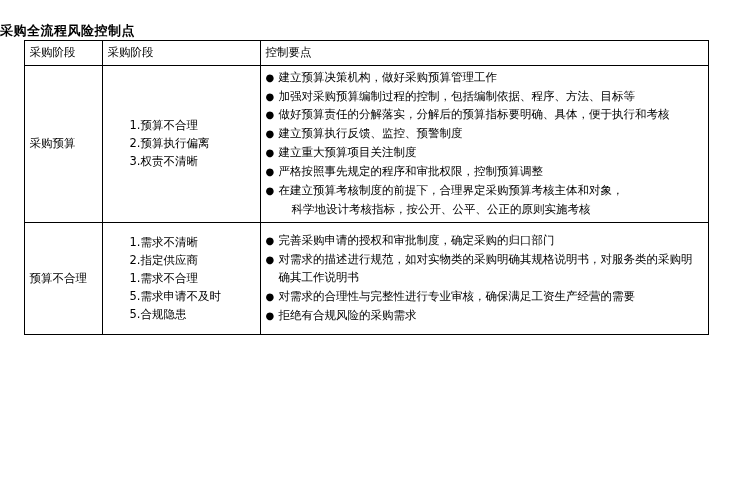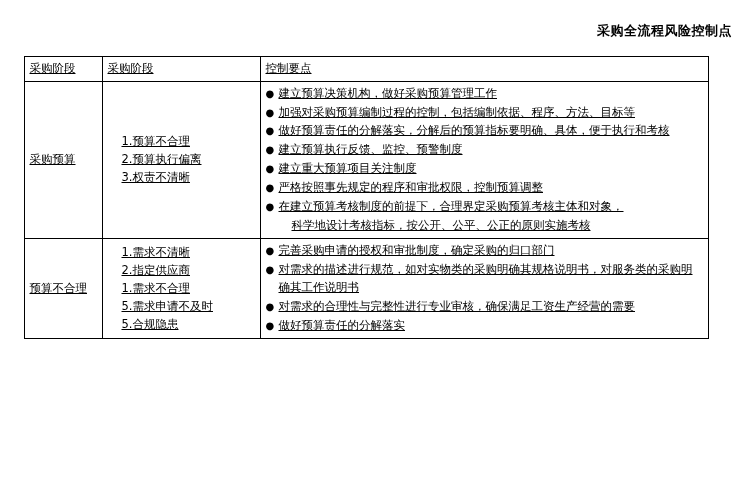--- a/index.html
+++ b/index.html
@@ -14,60 +14,58 @@
     color: #000000;
     overflow: hidden;
   }
   .page {
     position: relative;
     width: 732px;
     height: 500px;
     box-sizing: border-box;
   }
   .doc-title {
-    text-align: right;
+    text-align: left;
     font-size: 13px;
     font-weight: bold;
     letter-spacing: 0.5px;
     margin-top: 22px;
-    margin-bottom: 16px;
   }
   table.risk-table {
     border-collapse: collapse;
     margin: 0 auto;
     width: 684px;
     table-layout: fixed;
   }
   table.risk-table td, table.risk-table th {
     border: 1px solid #000000;
     vertical-align: middle;
     padding: 3px 5px;
     font-size: 11.5px;
     line-height: 1.55;
     font-weight: normal;
     text-align: left;
-    text-decoration: underline;
   }
   thead td {
     font-weight: bold;
     font-size: 11.5px;
     padding-top: 4px;
     padding-bottom: 4px;
   }
   col.c-stage { width: 78px; }
   col.c-risk  { width: 158px; }
   col.c-ctrl  { width: 448px; }
 
   .stage-cell {
     text-align: left;
     font-weight: bold;
     padding-left: 8px;
   }
   .risk-list {
-    margin: 0;
+    margin: 8px;
     padding: 0;
     list-style: none;
   }
   .risk-list li {
     white-space: nowrap;
     padding-left: 14px;
   }
   .ctrl-list {
     margin: 0;
     padding: 0;
@@ -148,20 +146,20 @@
             <li>1.需求不合理</li>
             <li>5.需求申请不及时</li>
             <li>5.合规隐患</li>
           </ul>
         </td>
         <td class="ctrl-cell">
           <ul class="ctrl-list">
             <li><span class="bullet">●</span><span>完善采购申请的授权和审批制度，确定采购的归口部门</span></li>
             <li><span class="bullet">●</span><span>对需求的描述进行规范，如对实物类的采购明确其规格说明书，对服务类的采购明确其工作说明书</span></li>
             <li><span class="bullet">●</span><span>对需求的合理性与完整性进行专业审核，确保满足工资生产经营的需要</span></li>
-            <li><span class="bullet">●</span><span>做好预算责任的分解落实</span></li>
+            <li><span class="bullet">●</span><span>拒绝有合规风险的采购需求</span></li>
           </ul>
         </td>
       </tr>
 
     </tbody>
   </table>
 </div>
 
 </body></html>

